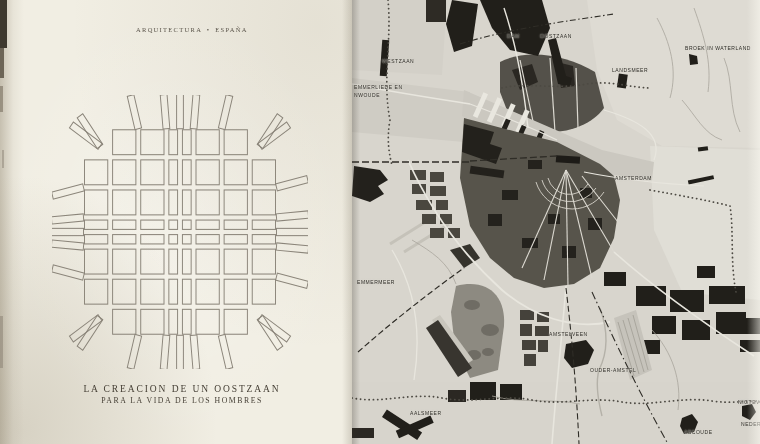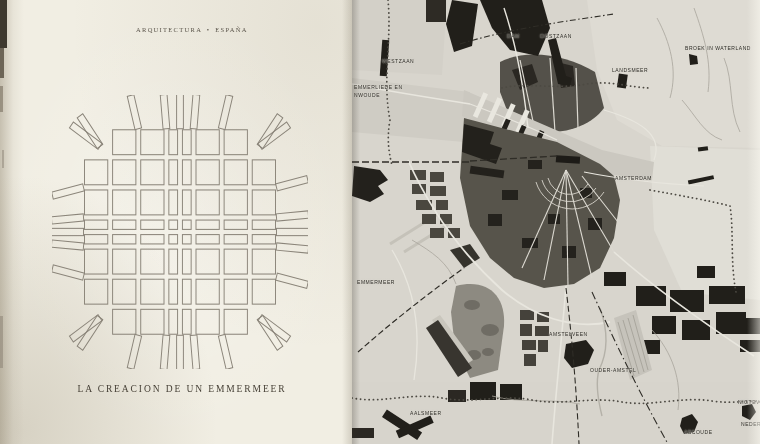--- a/index.html
+++ b/index.html
@@ -149,21 +149,22 @@
           <rect x="211" y="13.5" width="7" height="36" transform="rotate(35 214.5 49.5)"></rect>
           <rect x="211" y="13.5" width="7" height="36" transform="rotate(55 214.5 49.5)"></rect>
           <rect x="46" y="178.5" width="7" height="36" transform="rotate(-125 49.5 214.5)"></rect>
           <rect x="46" y="178.5" width="7" height="36" transform="rotate(-145 49.5 214.5)"></rect>
           <rect x="211" y="178.5" width="7" height="36" transform="rotate(125 214.5 214.5)"></rect>
           <rect x="211" y="178.5" width="7" height="36" transform="rotate(145 214.5 214.5)"></rect>
         </g>
       </svg>
 
     <div class="caption">
-      <div class="cap1">LA CREACION DE UN EMMERMEER</div>
+      <div class="cap1">LA CREACION DE UN OOSTZAAN</div>
+      <div class="cap2">PARA LA VIDA DE LOS HOMBRES</div>
     </div>
   </div>
 
   <div class="page-right">
     <svg id="map-svg" width="408" height="444" viewBox="0 0 408 444">
 
       <rect x="0" y="0" width="408" height="444" fill="#d8d5cd"></rect>
 
       <g>
         <path d="M235,0 H408 V148 L310,146 265,120 245,70 Z" fill="#dedbd3"></path>

